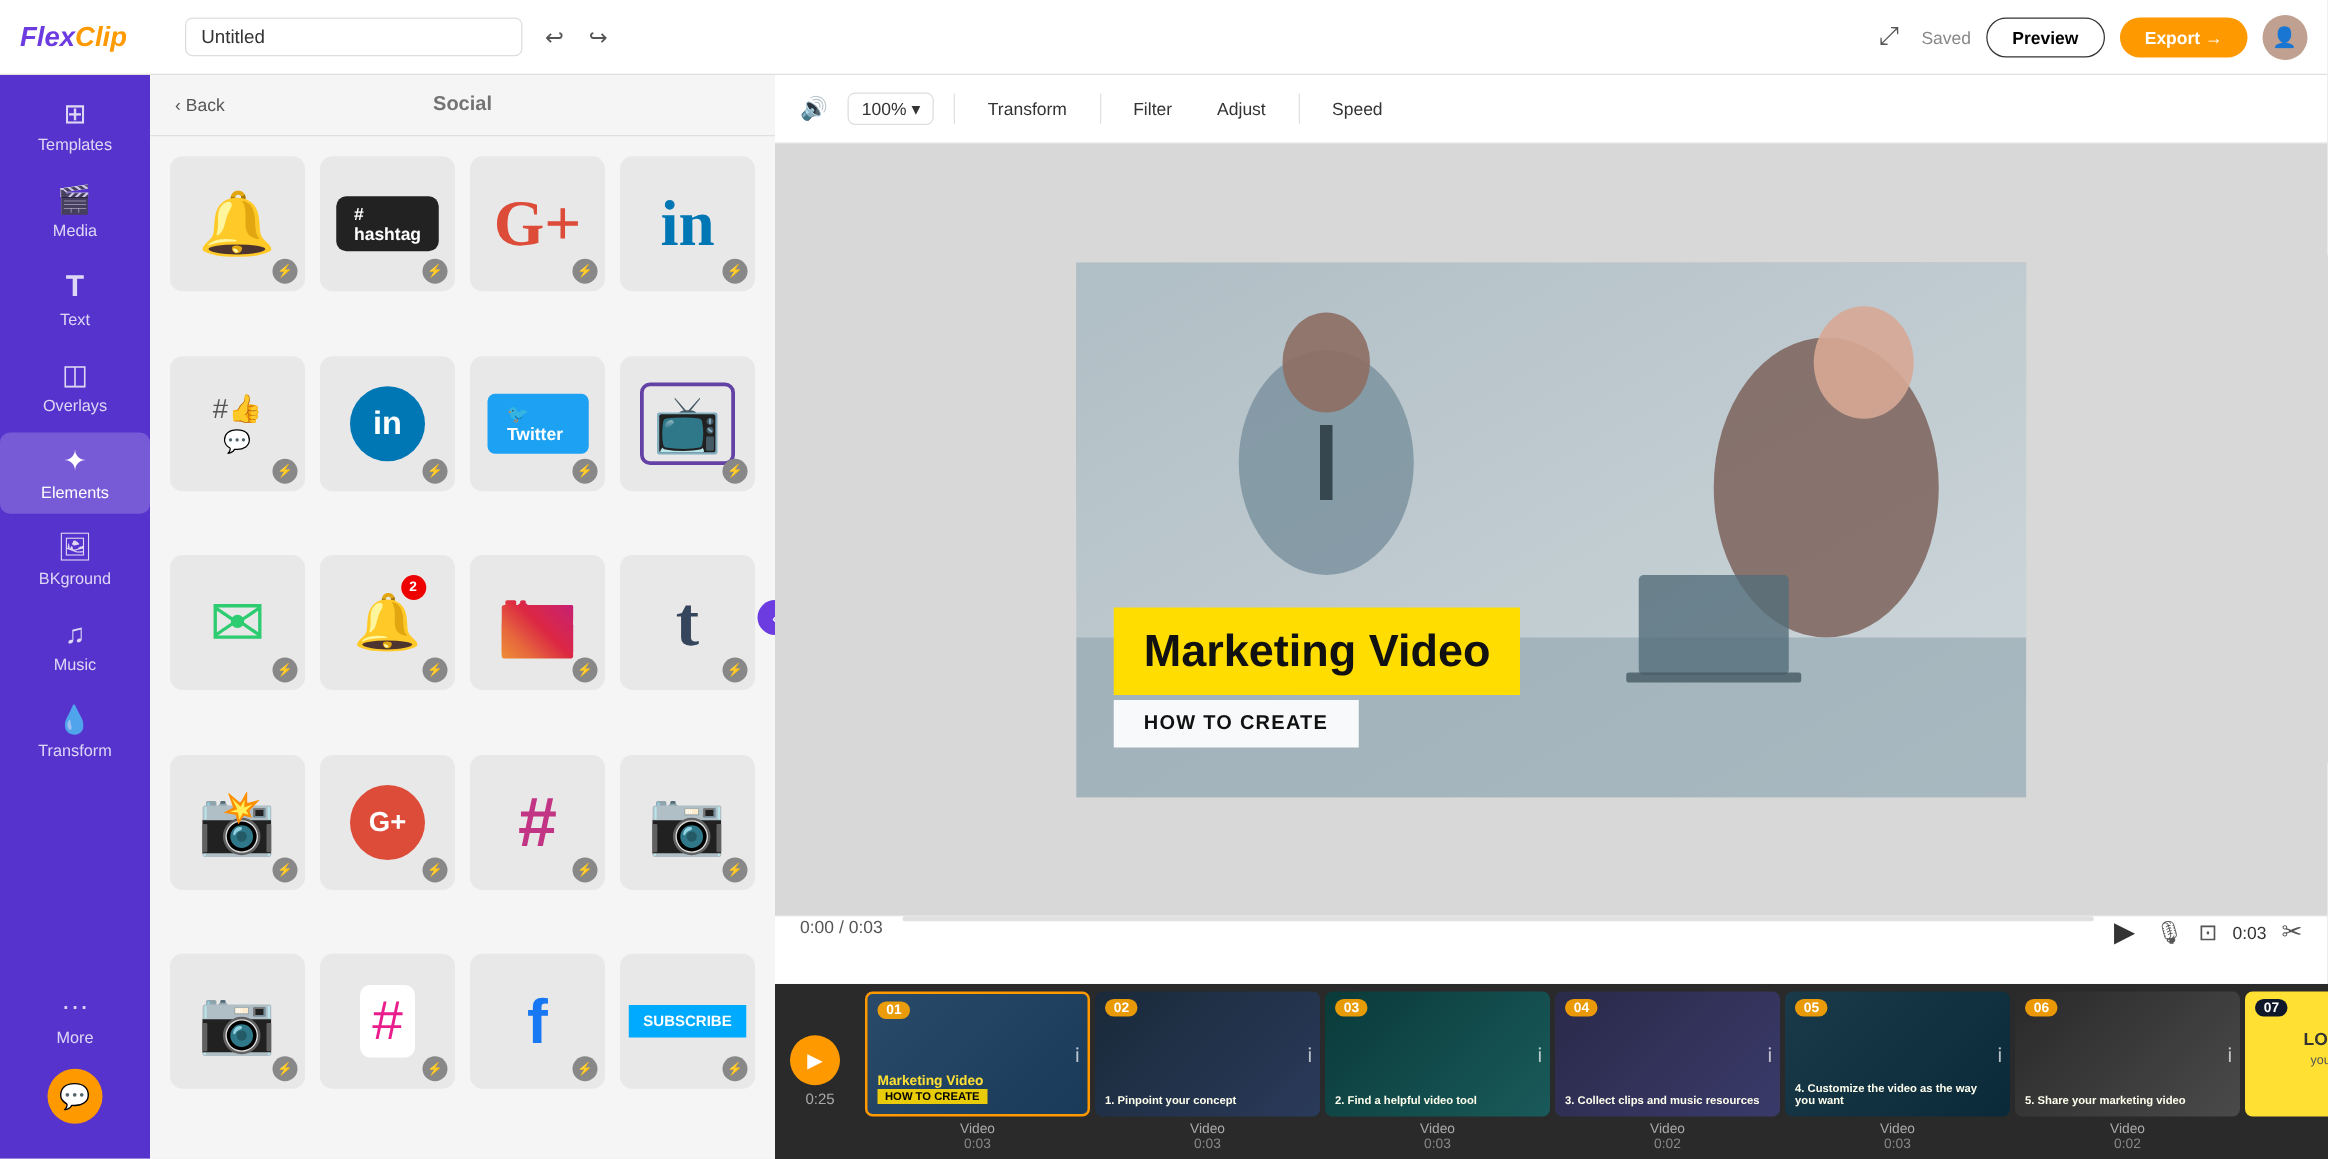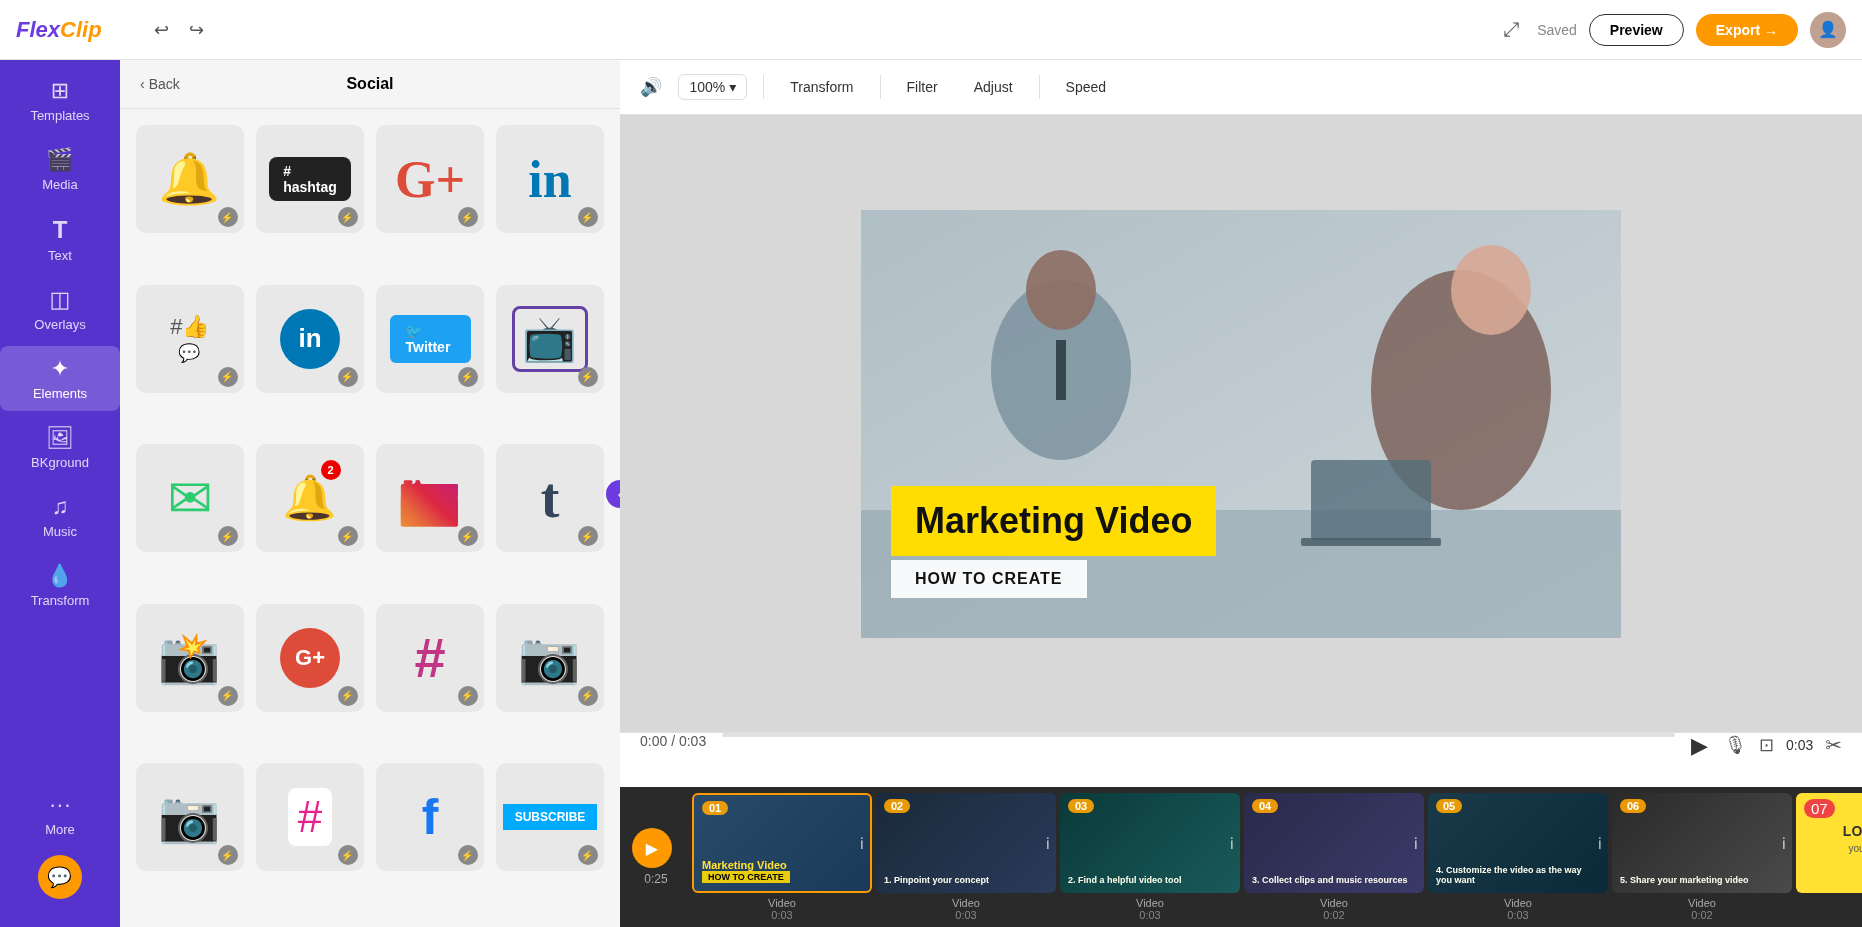--- a/index.html
+++ b/index.html
@@ -117,21 +117,21 @@
       border-bottom: 1px solid #e0e0e0;
       background: #f5f5f5;
     }
     .back-btn {
       display: flex; align-items: center; gap: 4px;
       color: #555; cursor: pointer; font-size: 14px;
       background: none; border: none;
       margin-right: auto;
     }
     .panel-title {
-      font-size: 16px; font-weight: 600; color: #000000;
+      font-size: 16px; font-weight: 600; color: #737373;
       position: absolute; left: 50%; transform: translateX(-50%);
     }
     .panel-collapse {
       background: #6c3ce1; color: #fff; border: none; border-radius: 50%;
       width: 28px; height: 28px; cursor: pointer; font-size: 14px;
       display: flex; align-items: center; justify-content: center;
       position: absolute; right: -14px; top: 50%; transform: translateY(-50%);
       z-index: 5;
     }
     .elements-grid {
@@ -386,35 +386,36 @@
       font-size: 10px;
       text-align: center;
       position: absolute;
       top: 50px;
       left: 0; right: 0;
     }
     .clip-logo-num {
       position: absolute;
       top: 6px;
       left: 8px;
-      background: #ef4444;
+      background: #0f172a;
       color: #fff;
       border-radius: 10px;
       padding: 1px 7px;
-      font-size: 15px;
-      font-weight: normal;
+      font-size: 11px;
+      font-weight: bold;
     }
   </style>
 </head>
 <body>
 
 <div class="topbar">
   <div class="logo-area">
     <span class="logo-text">Flex<span>Clip</span></span>
   </div>
+  <input class="title-input" type="text" value="Untitled" style="">
   <div class="topbar-actions">
     <button class="icon-btn">↩</button>
     <button class="icon-btn">↪</button>
   </div>
   <div class="topbar-right">
     <button class="fullscreen-btn">⤢</button>
     <span class="saved-text">Saved</span>
     <button class="preview-btn">Preview</button>
     <button class="export-btn">Export →</button>
     <div class="avatar">👤</div>

